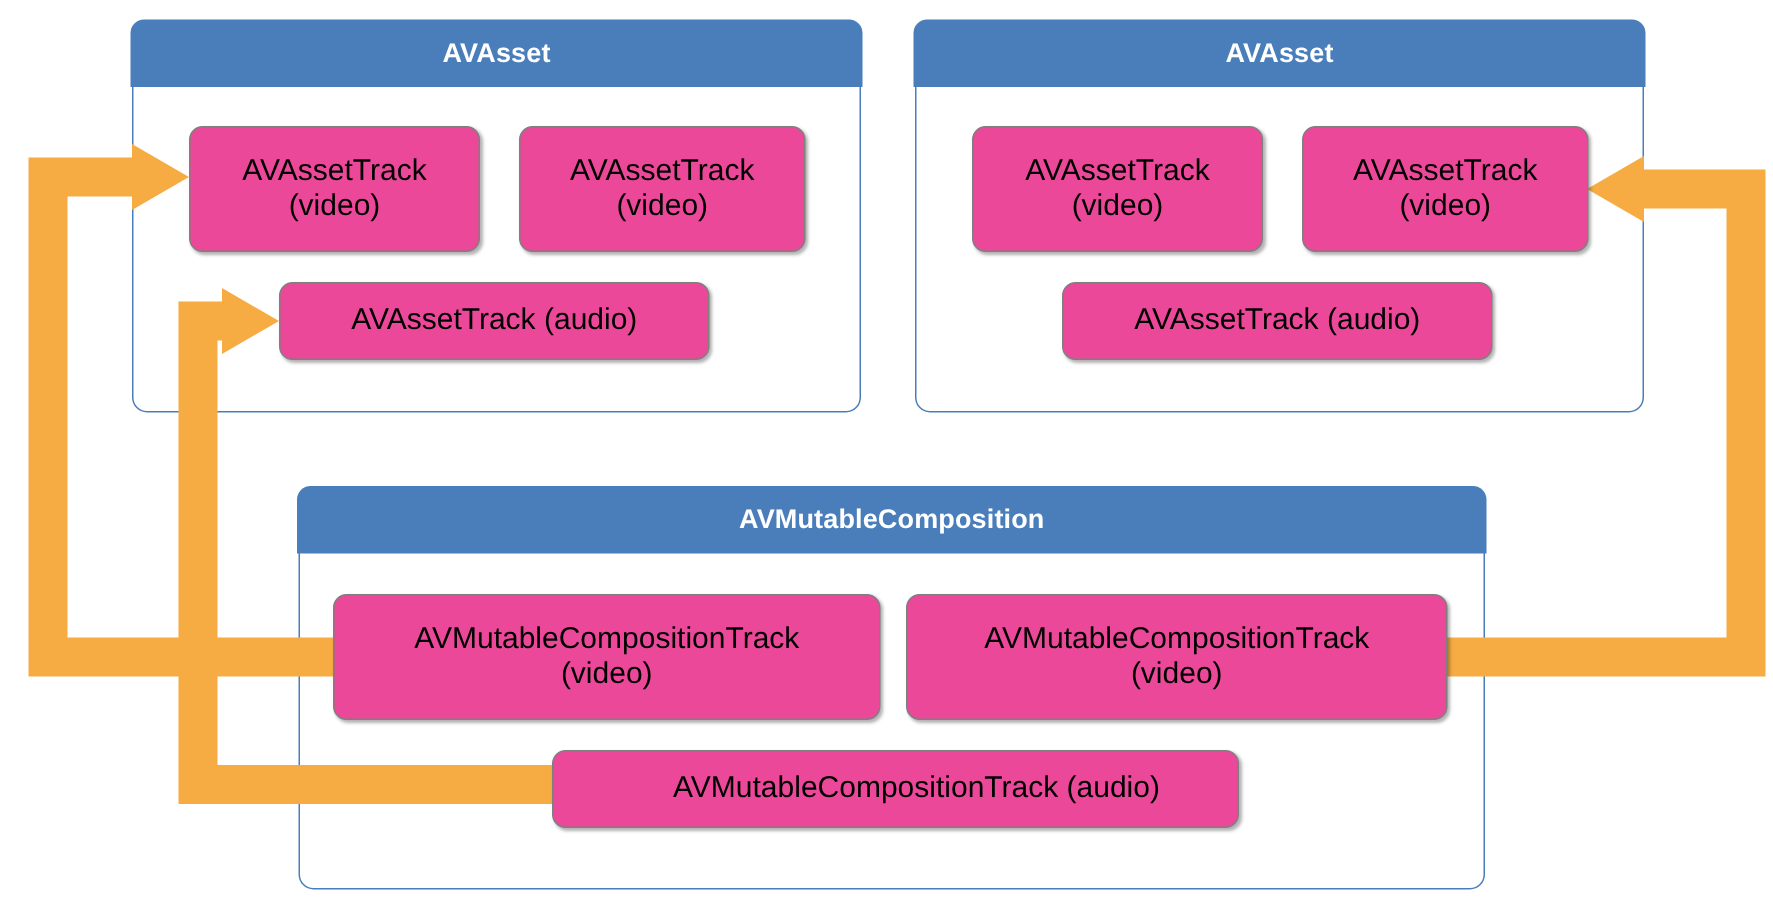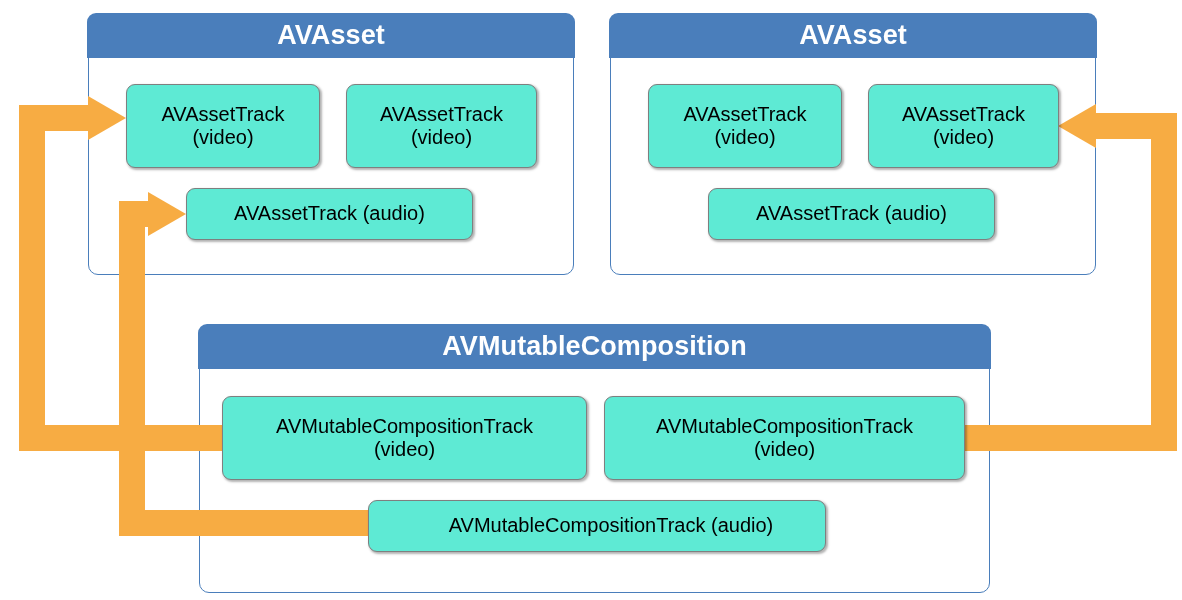--- a/index.html
+++ b/index.html
@@ -18,28 +18,28 @@
     background:#ffffff;
   }
   .container-header{
     position:absolute;
     left:-1.6px;right:-1.6px;top:-1.6px;
     height:45px;
     background:#4a7ebb;
     border-radius:9px 9px 0 0;
     display:flex;align-items:center;justify-content:center;
     color:#ffffff;
-    font-size:27px;
+    font-size:18px;
     font-weight:bold;
     letter-spacing:0.1px;
   }
   .track{
     position:absolute;
     box-sizing:border-box;
-    background:#5eead4;
+    background:#ec4899;
     border:1.3px solid #7f7f7f;
     border-radius:9px;
     display:flex;
     align-items:center;
     justify-content:center;
     text-align:center;
     color:#000000;
     font-size:20px;
     line-height:1.16;
     box-shadow:1.5px 1.5px 2.2px rgba(0,0,0,0.30);

